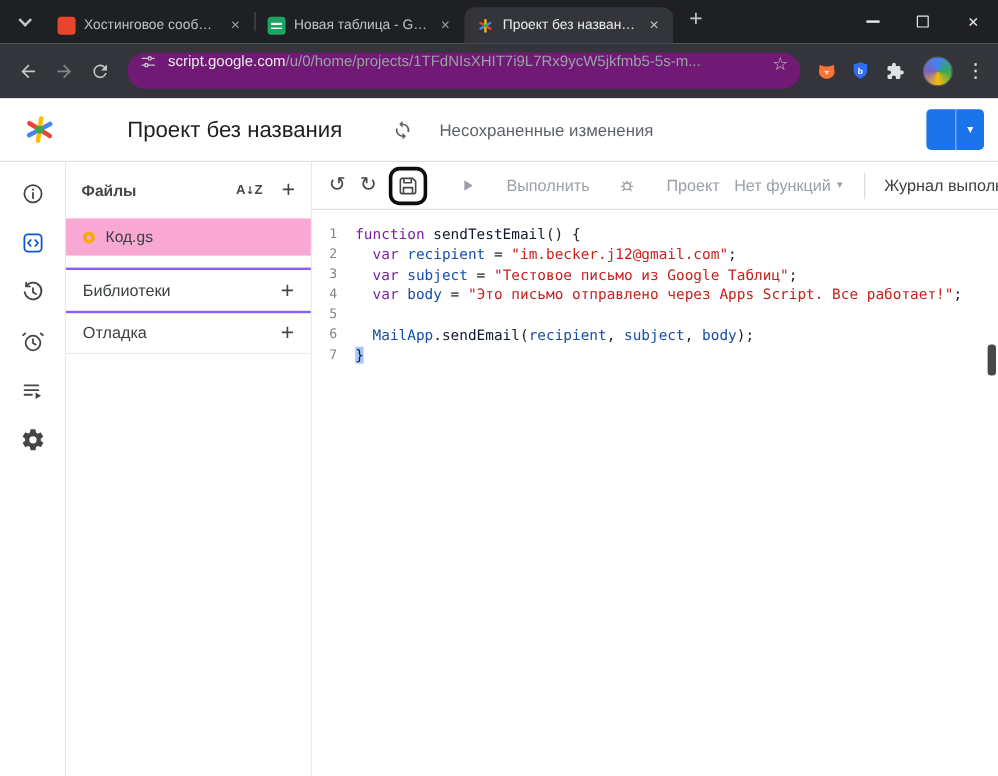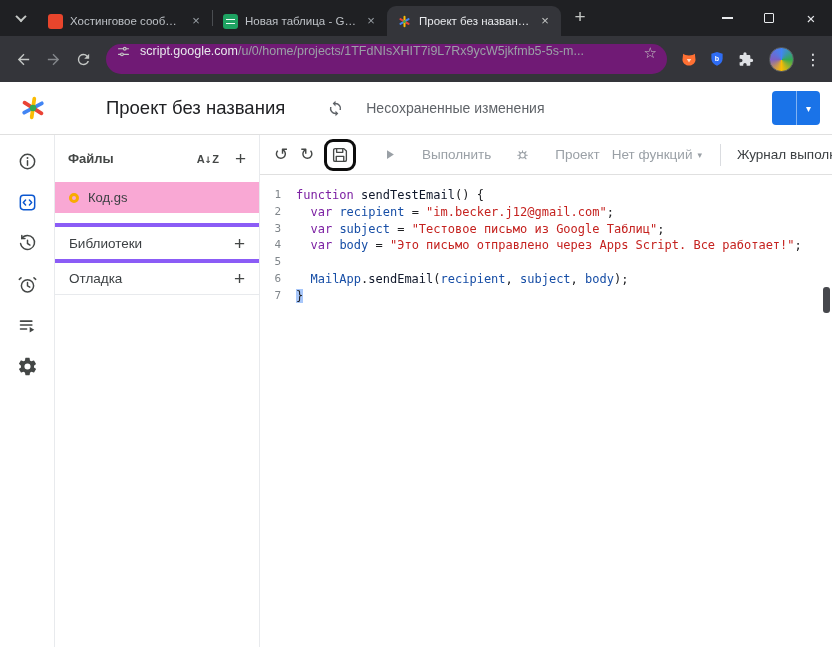--- a/index.html
+++ b/index.html
@@ -87,21 +87,21 @@
   .files { width: 205px; border-right: 1px solid #e8eaed; flex: none; font-size: 13px; }
   .files-header { height: 47px; display: flex; align-items: center; padding: 0 13px; }
   .files-title { flex: 1; color: #444746; font-weight: 600; font-size: 13px; }
   .az-icon { color: #444746; font-size: 11px; font-weight: 600; margin-right: 16px; letter-spacing: 0; }
   .az-arrow { font-size: 9px; font-family: "DejaVu Sans", sans-serif; }
   .plus-icon { color: #444746; font-size: 19px; line-height: 1; font-weight: 400; }
   .file-row { height: 31px; display: flex; align-items: center; gap: 9px; padding: 0 14px;
     background: #f9a8d4; }
   .gs-dot { width: 10px; height: 10px; border-radius: 50%; border: 3px solid #f9ab00; flex: none; }
   .file-name { color: #3c4043; font-size: 13px; }
-  .section-row { height: 36px; display: flex; align-items: center; padding: 0 14px; border-top: 4px solid #8b5cf6; }
+  .section-row { height: 36px; display: flex; align-items: center; padding: 0 14px; border-top: 2px solid #8b5cf6; }
   .section-row.last { border-bottom: 1px solid #e8eaed; }
   .section-label { flex: 1; color: #3c4043; font-size: 13.5px; font-weight: 500; }
 
   
   .editor { flex: 1; display: flex; flex-direction: column; min-width: 0; position: relative; }
   .ed-toolbar { height: 40px; border-bottom: 1px solid #e0e0e0; display: flex; align-items: center;
     padding: 0 8px; flex: none; }
   .icon-btn { width: 26px; height: 26px; display: flex; align-items: center; justify-content: center;
     color: #444746; border-radius: 50%; flex: none; }
   .undo-glyph, .redo-glyph { font-size: 17px; line-height: 1; font-family: "DejaVu Sans", sans-serif; }

